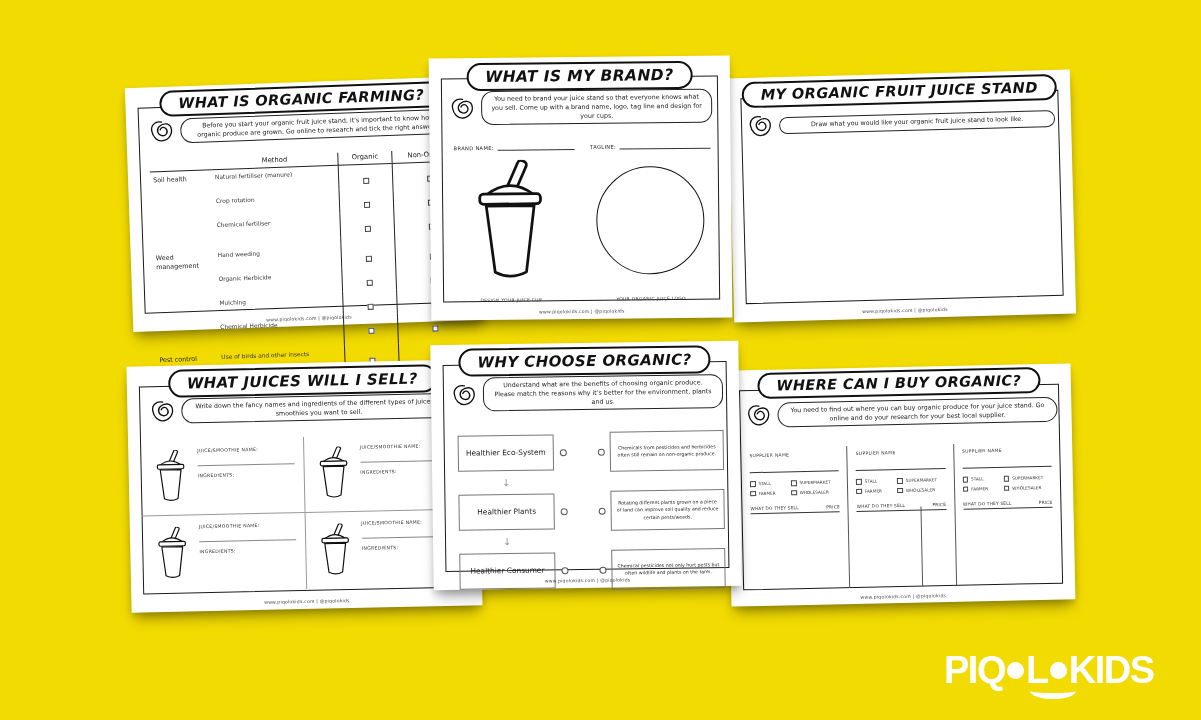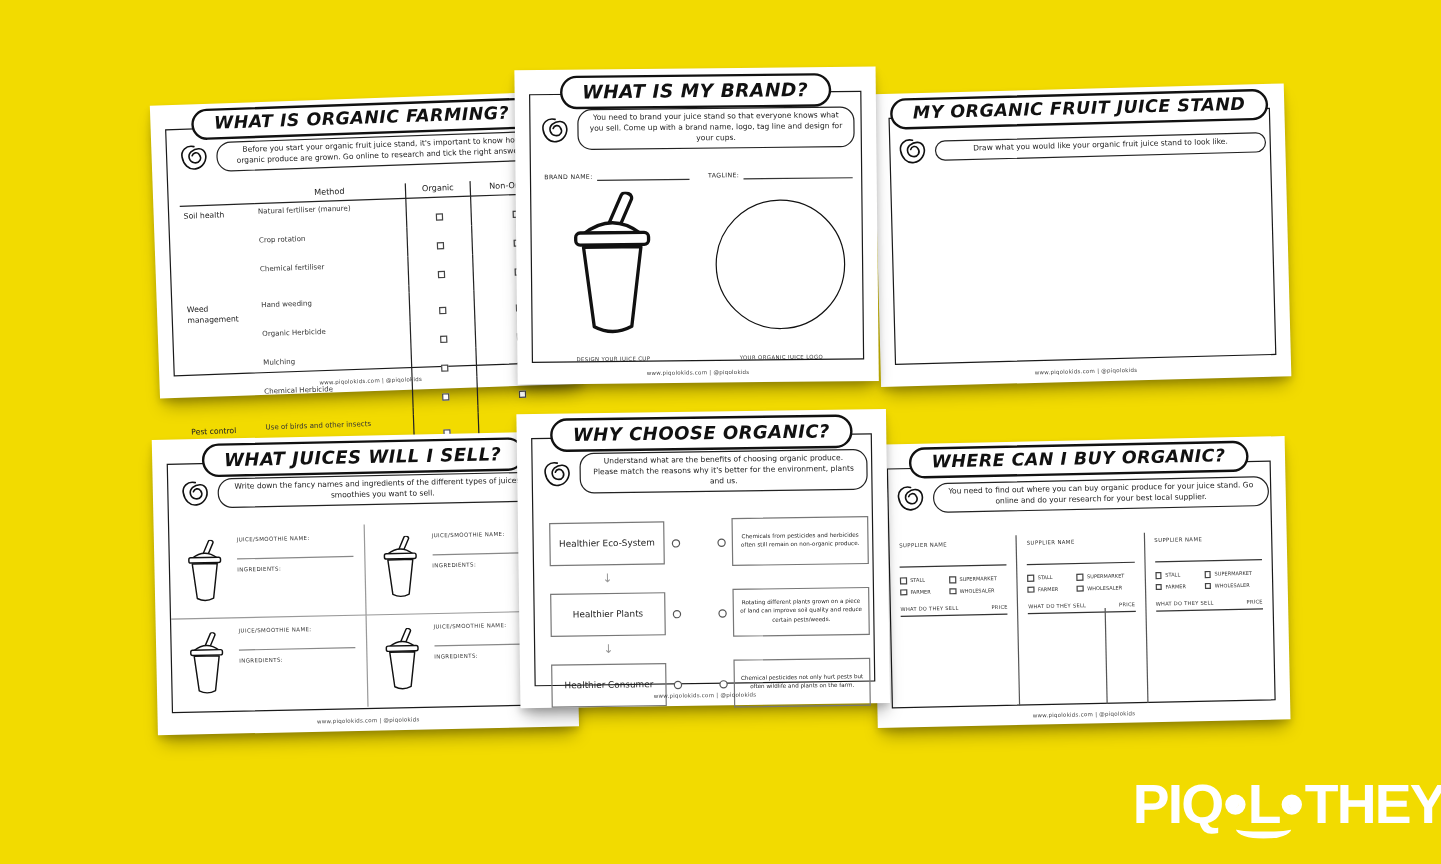--- a/index.html
+++ b/index.html
@@ -71,21 +71,21 @@
   .sline { height:15px; border-bottom:1px solid #333; margin-bottom:8px; }
   .cbgrid { display:grid; grid-template-columns:46% 54%; row-gap:4px; }
   .cbitem { display:flex; align-items:center; gap:3px; font-size:4.2px; color:#333; }
   .box6 { flex:0 0 auto; width:5.5px; height:5.5px; border:1px solid #444; background:#fff; }
   .sellrow { margin-top:10px; display:flex; justify-content:space-between; font-size:4.3px; color:#333; letter-spacing:.2px; }
   .sellline { height:3px; border-bottom:1px solid #333; }
 
   
   #logo { position:absolute; left:944px; top:650px; height:40px; display:flex; align-items:center; }
   .ltr { color:#fff; font-family:"Liberation Sans", sans-serif; font-weight:bold;
-         font-size:46px; line-height:1; letter-spacing:-1.5px;text-align:center; }
+         font-size:38px; line-height:1; letter-spacing:-1.5px;text-align:center; }
   .oeye { width:17px; height:17px; border:6px solid #fff; border-radius:50%; position:relative; margin:0 2px; }
   .oeye::after { content:""; position:absolute; left:50%; top:50%; transform:translate(-50%,-50%);
                  width:7px; height:7px; background:#fff; border-radius:50%; }
   .smile { position:absolute; left:86px; bottom:-9px; width:46px; height:16px;
            border-bottom:6px solid #fff; border-radius:50%; }
 </style>
 </head>
 <body style="background: rgb(242, 219, 0);">
 
 <svg width="0" height="0" style="position:absolute" aria-hidden="true">
@@ -410,15 +410,15 @@
     </div>
   </div>
   <div class="foot" style="bottom:4px;">www.piqolokids.com  |  @piqolokids</div>
 </div>
 
 <div id="logo" aria-label="PIQOLOKIDS">
   <span class="ltr">PIQ</span>
   <span class="oeye"></span>
   <span class="ltr">L</span>
   <span class="oeye"></span>
-  <span class="ltr">THEY</span>
+  <span class="ltr">KIDS</span>
   <span class="smile"></span>
 </div>
 
 </body></html>

